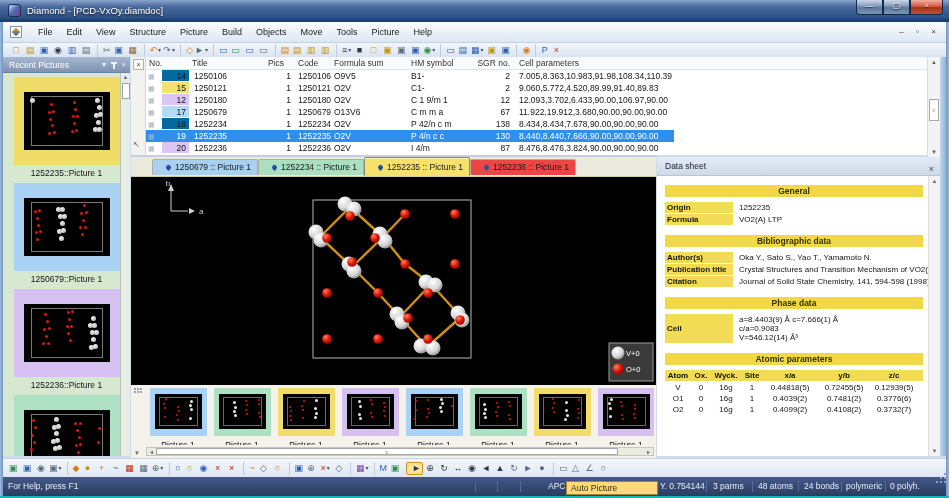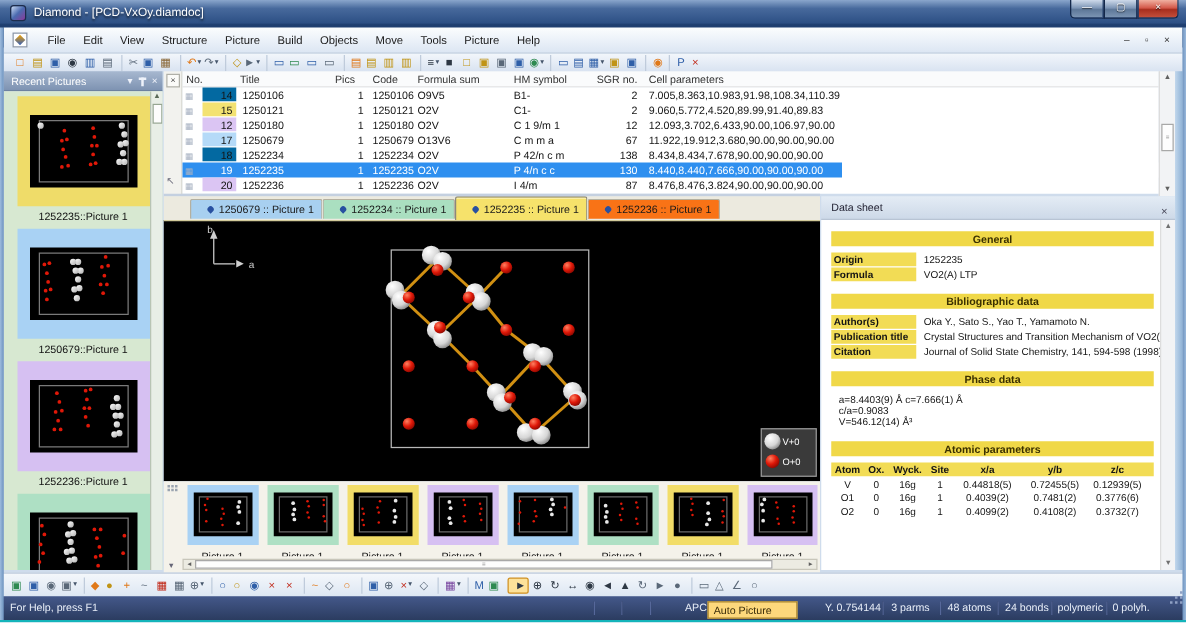--- a/index.html
+++ b/index.html
@@ -96,21 +96,21 @@
   font-size:5px;line-height:20px;color:#909090}
 
 
 .tabbar{position:absolute;left:131px;top:157px;width:525px;height:19px;background:#eceadf;
   display:flex;align-items:flex-end;padding-left:21px}
 .tabdots{position:absolute;left:136px;top:163px;width:2px;height:2px;background:#9aa4b0;
   box-shadow:4px 0 #9aa4b0,0 4px #9aa4b0,4px 4px #9aa4b0,0 8px #9aa4b0,4px 8px #9aa4b0}
 .tab{width:106px;height:16px;display:flex;align-items:center;gap:4px;padding-left:13px;font-size:8.5px;color:#1a1a1a;
   border:1px solid #b4b0a0;border-bottom:none;border-radius:2px 2px 0 0;white-space:nowrap;flex:none}
 .tab[data-color="blue"]{background:#a8d0f0}.tab[data-color="green"]{background:#aadfc0}
-.tab[data-color="yellow"]{background:#f6e26b}.tab[data-color="purple"]{background:#f97316}
+.tab[data-color="yellow"]{background:#f6e26b}.tab[data-color="purple"]{background:#ef4444}
 .tab[data-active]{height:19px;border-color:#8a887c;box-shadow:inset 0 1px 0 #fff8}
 .tabpin{width:5px;height:5px;background:#2850a0;border-radius:50% 50% 50% 0;transform:rotate(-45deg);flex:none}
 .tabbtns{position:absolute;left:452px;top:160px;display:flex;gap:2px}
 .tabbtn{width:14px;height:14px;border:1px solid #b8bcc4;background:linear-gradient(#fdfdfd,#e2e6ec);
   font-size:7px;line-height:12px;text-align:center;color:#4a5a70}
 .taboverflow{position:absolute;right:5px;top:161px;font-size:9px;color:#333}
 
 
 .canvas{position:absolute;left:131px;top:176px;width:525px;height:209px;background:#000;border-top:1px solid #d2ca9a}
 
@@ -157,21 +157,21 @@
 .ap-row.head{background:#f2dc55;font-weight:bold;margin-bottom:1px}
 .ap-c{flex:none;text-align:center;padding:1px 0;white-space:nowrap}
 .ap-c:nth-child(1){width:26px}.ap-c:nth-child(2){width:20px}.ap-c:nth-child(3){width:30px}
 .ap-c:nth-child(4){width:22px}.ap-c:nth-child(5){width:54px}.ap-c:nth-child(6){width:54px}.ap-c:nth-child(7){width:46px}
 
 
 .statusbar{position:absolute;left:0;top:477px;width:949px;height:19px;color:#e8eef8;font-size:8.5px;
   background:linear-gradient(#44588a,#2b3c60)}
 .statusbar span{position:absolute;top:4px;white-space:nowrap}
 .ssep{width:1px;height:11px;background:#1c2a48;border-right:1px solid #56689a}
-.ybox{position:absolute;left:566px;top:2px;width:72px;height:14px;background:#fdd87c;border:1px solid #a8842c;
+.ybox{position:absolute;left:566px;top:2px;width:92px;height:14px;background:#fdd87c;border:1px solid #a8842c;
   color:#3a2c08;line-height:12px;padding-left:4px}
 .sgrip{position:absolute;right:3px;bottom:3px;width:2px;height:2px;background:#8fa0c4;
   box-shadow:-4px 0 #8fa0c4,0 -4px #8fa0c4,-8px 0 #8fa0c4,-4px -4px #8fa0c4,0 -8px #8fa0c4}
 
 
 .ledge{position:absolute;left:0;top:22px;width:3px;height:474px;background:linear-gradient(90deg,#9dbbdd,#6e93bf)}
 .redge{position:absolute;left:946px;top:22px;width:3px;height:474px;background:linear-gradient(90deg,#6e93bf,#9dbbdd)}
 .redge2{position:absolute;left:940px;top:57px;width:6px;height:399px;background:linear-gradient(90deg,#c2d7ec,#8fb2d6)}
 .bottom-edge{position:absolute;left:0;top:496px;width:949px;height:2px;background:#14b4ba}
 .wgap{position:absolute;left:131px;top:155px;width:525px;height:2px;background:#c4d0e0}
@@ -899,20 +899,21 @@
           <span class="ds-label">Publication title</span>
           <span class="ds-val">Crystal Structures and Transition Mechanism of VO2(A)</span>
         </div>
       <div class="ds-row">
           <span class="ds-label">Citation</span>
           <span class="ds-val">Journal of Solid State Chemistry, 141, 594-598 (1998)</span>
         </div>
       <div class="ds-gap"></div>
       <div class="ds-bar">Phase data</div>
       <div class="ds-row">
+        <span class="ds-label tall">Cell</span>
         <span class="ds-val">
           <span style="display:block">a=8.4403(9) Å c=7.666(1) Å</span>
           <span style="display:block">c/a=0.9083</span>
           <span style="display:block">V=546.12(14) Å³</span>
         </span>
       </div>
       <div class="ds-gap"></div>
       <div class="ds-bar">Atomic parameters</div>
       <div class="ap-row head">
         <span class="ap-c">Atom</span>

